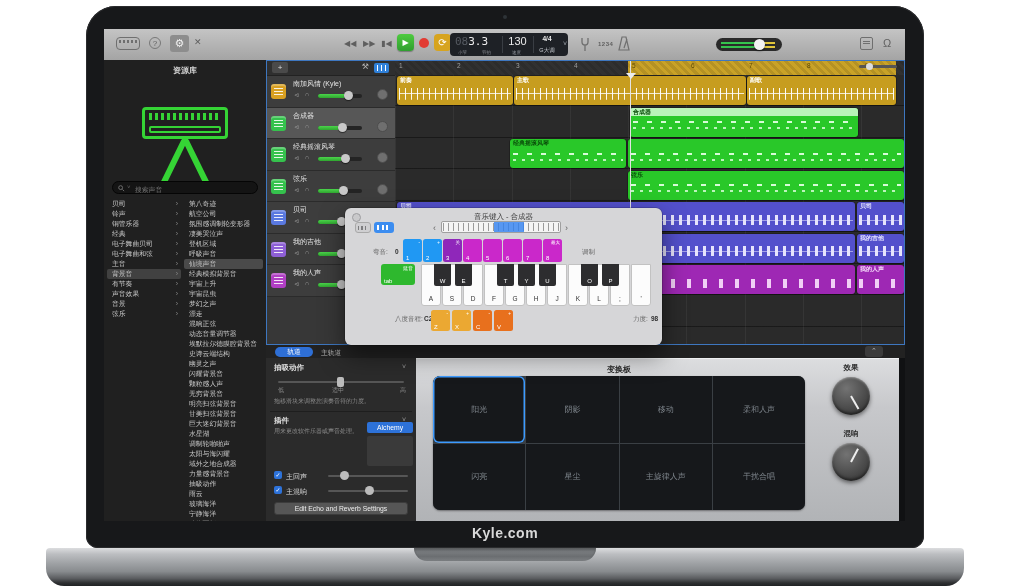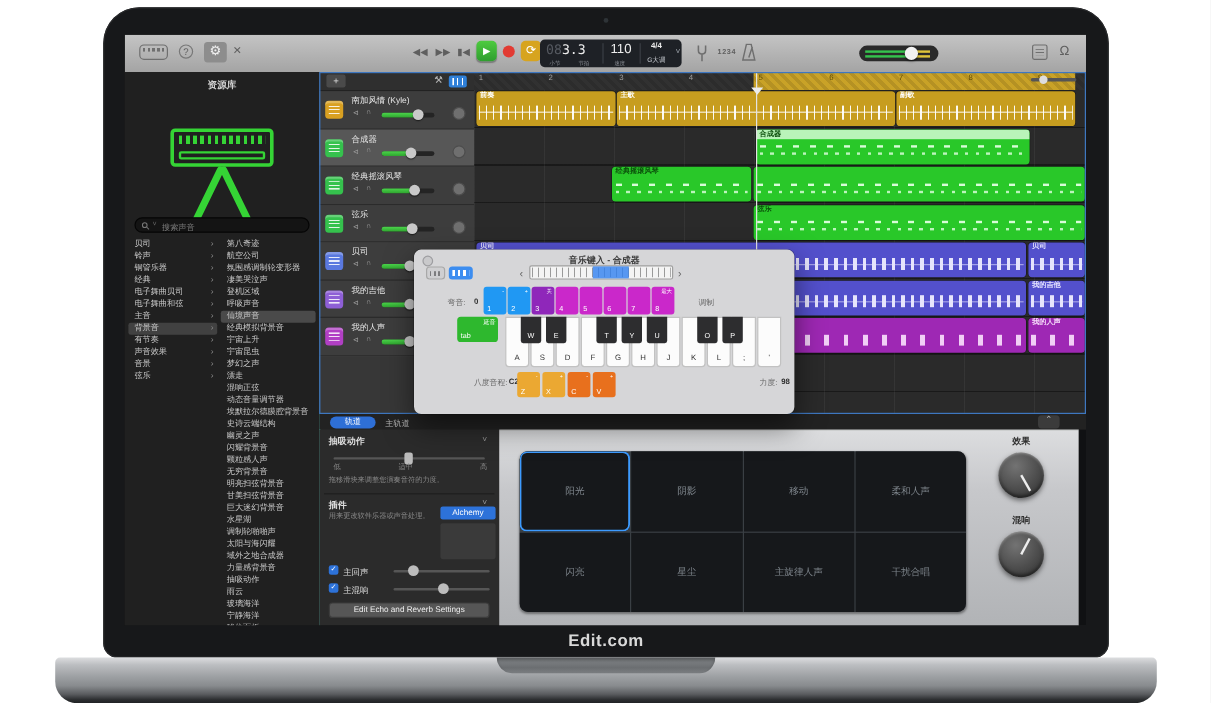--- a/index.html
+++ b/index.html
@@ -75,21 +75,21 @@
   #pad-title{position:absolute;left:17px;top:5px;width:372px;text-align:center;font-size:8px;font-weight:bold;color:#2b2b2b}
   #pad-grid{position:absolute;left:17px;top:17px;width:372px;height:134px;display:grid;grid-template-columns:repeat(4,1fr);grid-template-rows:repeat(2,1fr);gap:1px;background:#3a3f44;border-radius:7px;overflow:hidden;box-shadow:0 1px 2px rgba(0,0,0,.4)}
   .pad-cell{background:#16181b;display:flex;align-items:center;justify-content:center;font-size:8px;color:#7e858c}
   .pad-cell.selected{box-shadow:inset 0 0 0 1.5px #3d9bff;border-radius:6px}
   .knob-unit{position:absolute;width:60px;text-align:center}
   .knob-label{font-size:7.5px;font-weight:bold;color:#2f2f2f;margin-bottom:4px}
   .knob{position:relative;width:38px;height:38px;margin:0 auto;border-radius:50%;background:radial-gradient(circle at 38% 30%,#737373,#4c4c4c 55%,#2e2e2e);box-shadow:inset 0 1px 2px rgba(255,255,255,.35),0 2px 4px rgba(0,0,0,.5),inset 0 -2px 3px rgba(0,0,0,.5)}
   .knob-ptr{position:absolute;left:50%;top:50%;width:2px;height:15px;background:#eee;transform-origin:bottom center;transform:translate(-50%,-100%) rotate(var(--rot))}
   
   #mt{position:absolute;left:241px;top:179px;width:317px;height:137px;background:#d6d6d8;border-radius:6px;box-shadow:0 10px 24px rgba(0,0,0,.5),0 0 0 .5px rgba(0,0,0,.3);z-index:10}
-  #mt-title{position:absolute;left:0;top:4px;width:100%;text-align:center;font-size:7.5px;font-weight:bold;color:#3c3c3c}
+  #mt-title{position:absolute;left:0;top:4px;width:100%;text-align:center;font-size:7.5px;font-weight:normal;color:#3c3c3c}
   #mt-close{position:absolute;left:7px;top:5px;width:7px;height:7px;border-radius:50%;background:#c9c9cb;border:.5px solid #9d9da0}
   .mt-toggle{position:absolute;top:14px;height:11px;border-radius:3px}
   .nkey{position:absolute;top:31px;left:var(--left);width:19px;height:23px;border-radius:2.5px;background:var(--color)}
   .nk-lab{position:absolute;left:3px;bottom:1px;font-size:6px;color:#fff}
   .nk-tag{position:absolute;right:2px;top:1px;font-size:4.5px;color:#fff;white-space:nowrap}
   .wkey{position:relative;width:20px;height:42px;background:#fcfcfc;border:.5px solid #c2c2c2;border-radius:0 0 3px 3px;box-sizing:border-box}
   .wkey span{position:absolute;bottom:3px;width:100%;text-align:center;font-size:6.5px;color:#333}
   .bkey{position:absolute;top:56px;left:var(--left);width:17px;height:22px;background:#2d2d2f;border-radius:0 0 2px 2px;z-index:2}
   .bkey span{position:absolute;bottom:2px;width:100%;text-align:center;font-size:6px;color:#fff}
   .okey{position:absolute;top:102px;left:var(--left);width:19px;height:21px;border-radius:2.5px;background:var(--color)}
@@ -119,21 +119,21 @@
     <div class="tbtn" style="left:315px;top:9px;width:10px;height:10px;border-radius:50%;background:#e23b33"></div>
     <div class="tbtn" style="left:330px;top:5px;width:17px;height:17px;border-radius:4px;background:#d7a41f;color:#fff;text-align:center;font-size:10px;line-height:17px">⟳</div>
 
     <div id="lcd">
       <div style="position:absolute;left:5px;top:2px;font-family:'DejaVu Sans Mono',monospace;font-size:11px">
         <span style="color:#565a61">08</span><span>3.3</span>
       </div>
       <div class="lcd-sub" style="left:8px;bottom:1px">小节</div>
       <div class="lcd-sub" style="left:32px;bottom:1px">节拍</div>
       <div class="lcd-sep" style="left:52px"></div>
-      <div style="position:absolute;left:53px;top:2px;width:29px;text-align:center;font-size:11px">110</div>
+      <div style="position:absolute;left:53px;top:2px;width:29px;text-align:center;font-size:11px">130</div>
       <div class="lcd-sub" style="left:62px;bottom:1px">速度</div>
       <div class="lcd-sep" style="left:83px"></div>
       <div style="position:absolute;left:84px;top:2px;width:26px;text-align:center;font-size:6.5px;font-weight:bold">4/4</div>
       <div style="position:absolute;left:84px;bottom:2px;width:26px;text-align:center;font-size:5.5px;color:#c8ccd2">G大调</div>
       <div style="position:absolute;right:1px;top:7px;color:#9aa0a8;font-size:7px">˅</div>
     </div>
 
     <svg class="tbtn" style="left:476px;top:8px" width="10" height="15" viewBox="0 0 10 15">
         <path d="M2 1v4c0 2 1.3 3 3 3s3-1 3-3V1M5 8v6" stroke="#6f6f6f" stroke-width="1.3" fill="none"></path>
       </svg>
@@ -432,20 +432,21 @@
     <div class="sc-slider" style="left:62px;top:117px;width:80px"></div>
     <div class="sc-knob" style="left:74px;top:113px"></div>
     <div class="chk" style="left:8px;top:128px">✓</div>
     <div class="chk-lab" style="left:20px;top:128.5px">主混响</div>
     <div class="sc-slider" style="left:62px;top:132px;width:80px"></div>
     <div class="sc-knob" style="left:99px;top:128px"></div>
     <div style="position:absolute;left:8px;top:144px;width:134px;height:13px;background:#565656;border:1px solid #3c3c3c;border-radius:3px;box-sizing:border-box;color:#eee;font-size:6.8px;text-align:center;line-height:11px">Edit Echo and Reverb Settings</div>
   </div>
 
   <div id="pad-panel">
+    <div id="pad-title">变换板</div>
     <div style="position:absolute;left:405px;top:4px;width:60px">
 
         <div class="knob-unit" style="position: relative; margin-bottom: 14px; --rot: 150deg;">
           <div class="knob-label">效果</div>
           <div class="knob">
             <div class="knob-ptr"></div>
           </div>
         </div>
 
         <div class="knob-unit" style="position: relative; margin-bottom: 14px; --rot: 28deg;">
@@ -636,15 +637,15 @@
           <span class="nk-tag">+</span>
           <span class="nk-lab">V</span>
         </div>
       </div>
     <div class="mt-lab" style="left:288px;top:107px">力度:</div>
     <div class="mt-val" style="left:306px;top:107px">98</div>
   </div>
 
 </div>
 
-<div id="watermark">Edit.com</div>
+<div id="watermark">Kyle.com</div>
 <div id="base"></div>
 <div id="notch"></div>
 
 </body></html>

